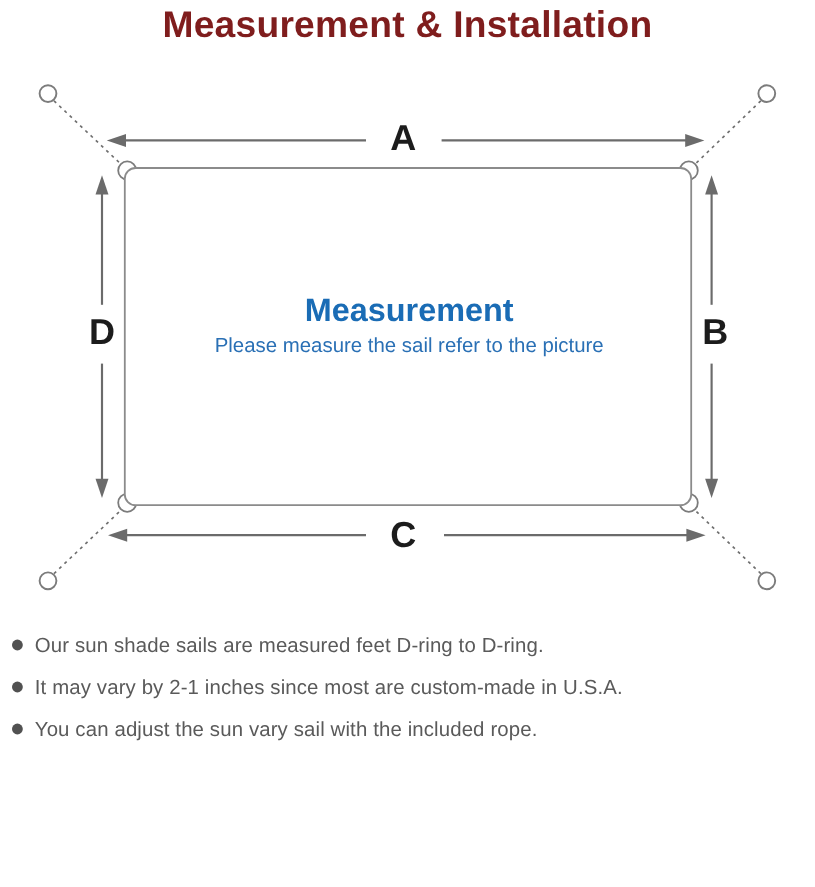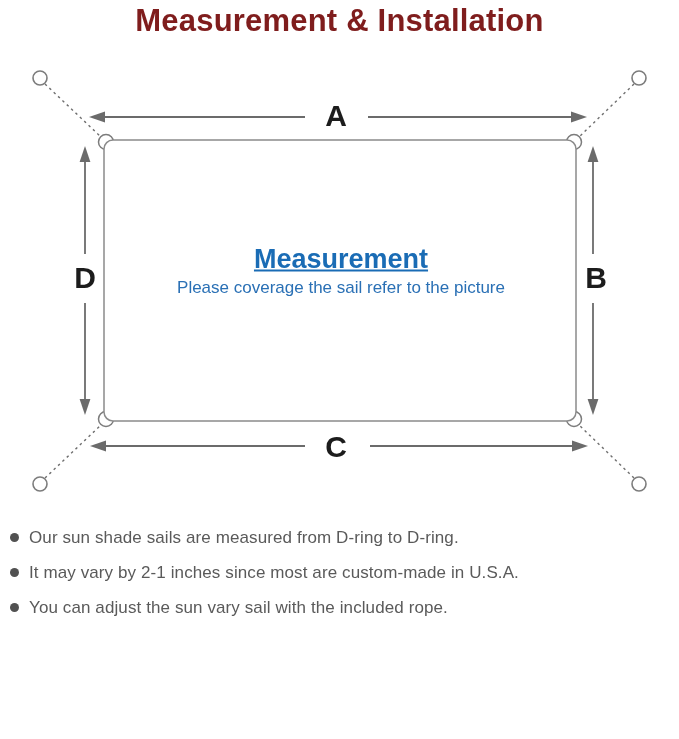--- a/index.html
+++ b/index.html
@@ -42,21 +42,20 @@
   }
   .center-title {
     position: absolute;
     left: 341px;
     top: 259px;
     transform: translate(-50%, -50%);
     font-size: 27px;
     font-weight: 700;
     color: #1a6cb5;
     white-space: nowrap;
-    text-decoration: underline;
   }
   .center-subtitle {
     position: absolute;
     left: 341px;
     top: 288px;
     transform: translate(-50%, -50%);
     font-size: 17px;
     color: #2a70b5;
     white-space: nowrap;
   }
@@ -144,26 +143,26 @@
       <polygon points="593,415 587.6,399 598.4,399" stroke="none"></polygon>
     </g>
   </svg>
 
   <div class="dim-label" style="left:336px; top:116px;">A</div>
   <div class="dim-label" style="left:596px; top:278px;">B</div>
   <div class="dim-label" style="left:336px; top:447px;">C</div>
   <div class="dim-label" style="left:85px; top:278px;">D</div>
 
   <div class="center-title">Measurement</div>
-  <div class="center-subtitle">Please coverage the sail refer to the picture</div>
+  <div class="center-subtitle">Please measure the sail refer to the picture</div>
 
   <div class="notes">
     <div class="note">
       <span class="dot"></span>
-      <span>Our sun shade sails are measured from D-ring to D-ring.</span>
+      <span>Our sun shade sails are measured feet D-ring to D-ring.</span>
     </div>
     <div class="note">
       <span class="dot"></span>
       <span>It may vary by 2-1 inches since most are custom-made in U.S.A.</span>
     </div>
     <div class="note">
       <span class="dot"></span>
       <span>You can adjust the sun vary sail with the included rope.</span>
     </div>
   </div>

